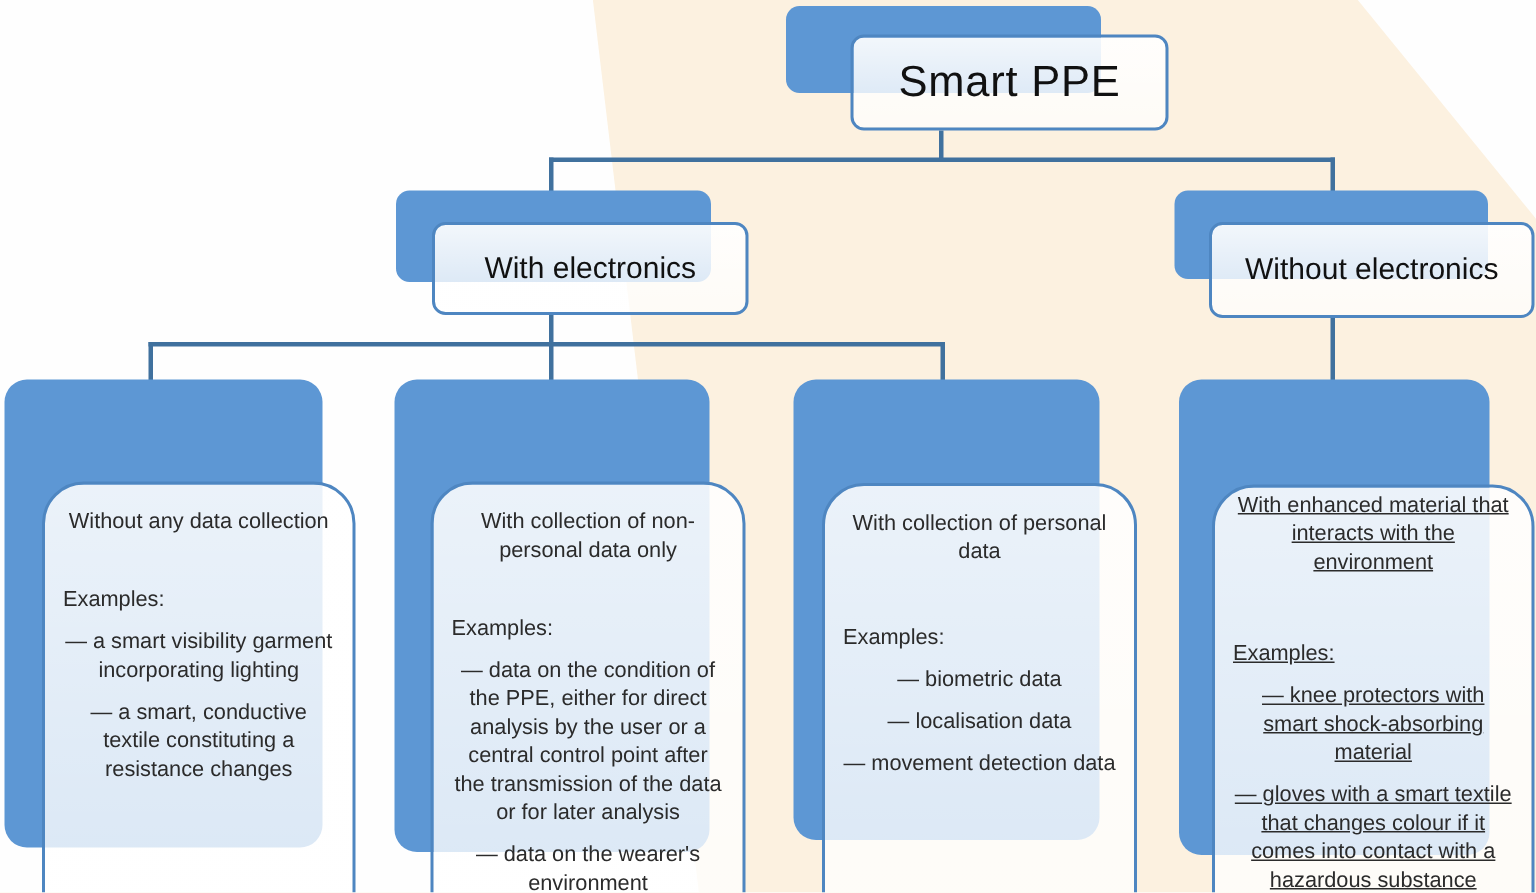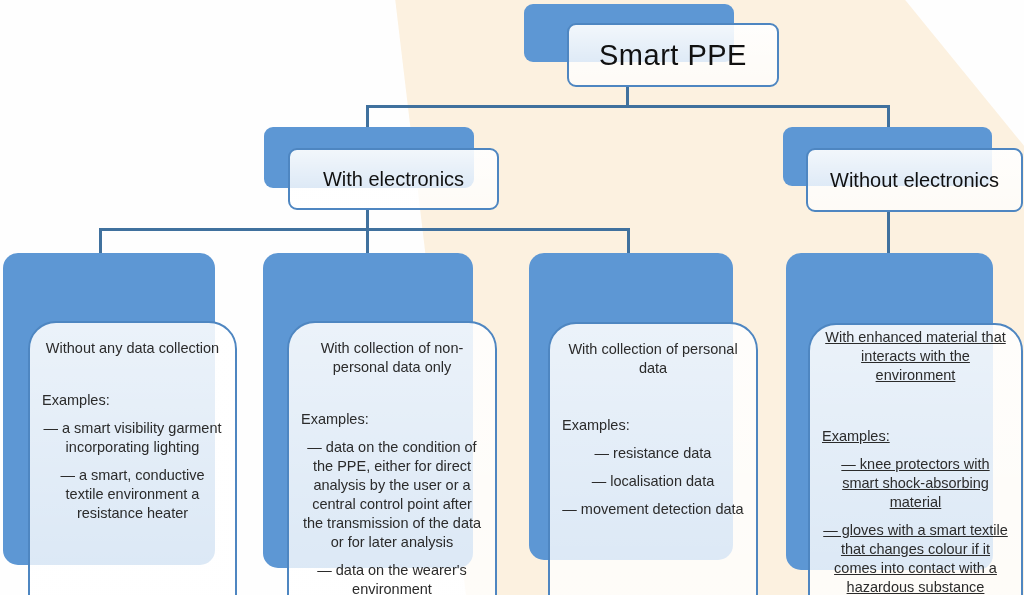--- a/index.html
+++ b/index.html
@@ -66,36 +66,36 @@
   <div class="node-shadow" style="left:783px;top:127px;width:209px;height:59px;"></div>
   <div class="node-box" style="left:806px;top:148px;width:217px;height:64px;">
     <span class="branch-label">Without electronics</span>
   </div>
 
   <div class="leaf-shadow" style="left:3px;top:253px;width:212px;height:312px;"></div>
   <div class="leaf-box leaf1" style="left:28px;top:273px;width:209px;height:305px;">
     <div class="leaf-header">Without any data collection</div>
     <div class="examples-label">Examples:</div>
     <div class="leaf-item">— a smart visibility garment incorporating lighting</div>
-    <div class="leaf-item">— a smart, conductive textile environment a resistance heater</div>
+    <div class="leaf-item">— a smart, conductive textile constituting a resistance changes</div>
   </div>
 
   <div class="leaf-shadow" style="left:263px;top:253px;width:210px;height:315px;"></div>
   <div class="leaf-box leaf2" style="left:287px;top:273px;width:210px;height:317px;">
     <div class="leaf-header">With collection of non-personal data only</div>
     <div class="examples-label">Examples:</div>
     <div class="leaf-item">— data on the condition of the PPE, either for direct analysis by the user or a central control point after the transmission of the data or for later analysis</div>
     <div class="leaf-item">— data on the wearer's environment</div>
   </div>
 
   <div class="leaf-shadow" style="left:529px;top:253px;width:204px;height:307px;"></div>
   <div class="leaf-box leaf3" style="left:548px;top:274px;width:210px;height:311px;">
     <div class="leaf-header">With collection of personal data</div>
     <div class="examples-label">Examples:</div>
-    <div class="leaf-item">— resistance data</div>
+    <div class="leaf-item">— biometric data</div>
     <div class="leaf-item">— localisation data</div>
     <div class="leaf-item">— movement detection data</div>
   </div>
 
   <div class="leaf-shadow" style="left:786px;top:253px;width:207px;height:317px;"></div>
   <div class="leaf-box leaf4" style="left:808px;top:275px;width:215px;height:317px;">
     <div class="leaf-header">With enhanced material that interacts with the environment</div>
     <div class="examples-label">Examples:</div>
     <div class="leaf-item">— knee protectors with smart shock-absorbing material</div>
     <div class="leaf-item">— gloves with a smart textile that changes colour if it comes into contact with a hazardous substance</div>

